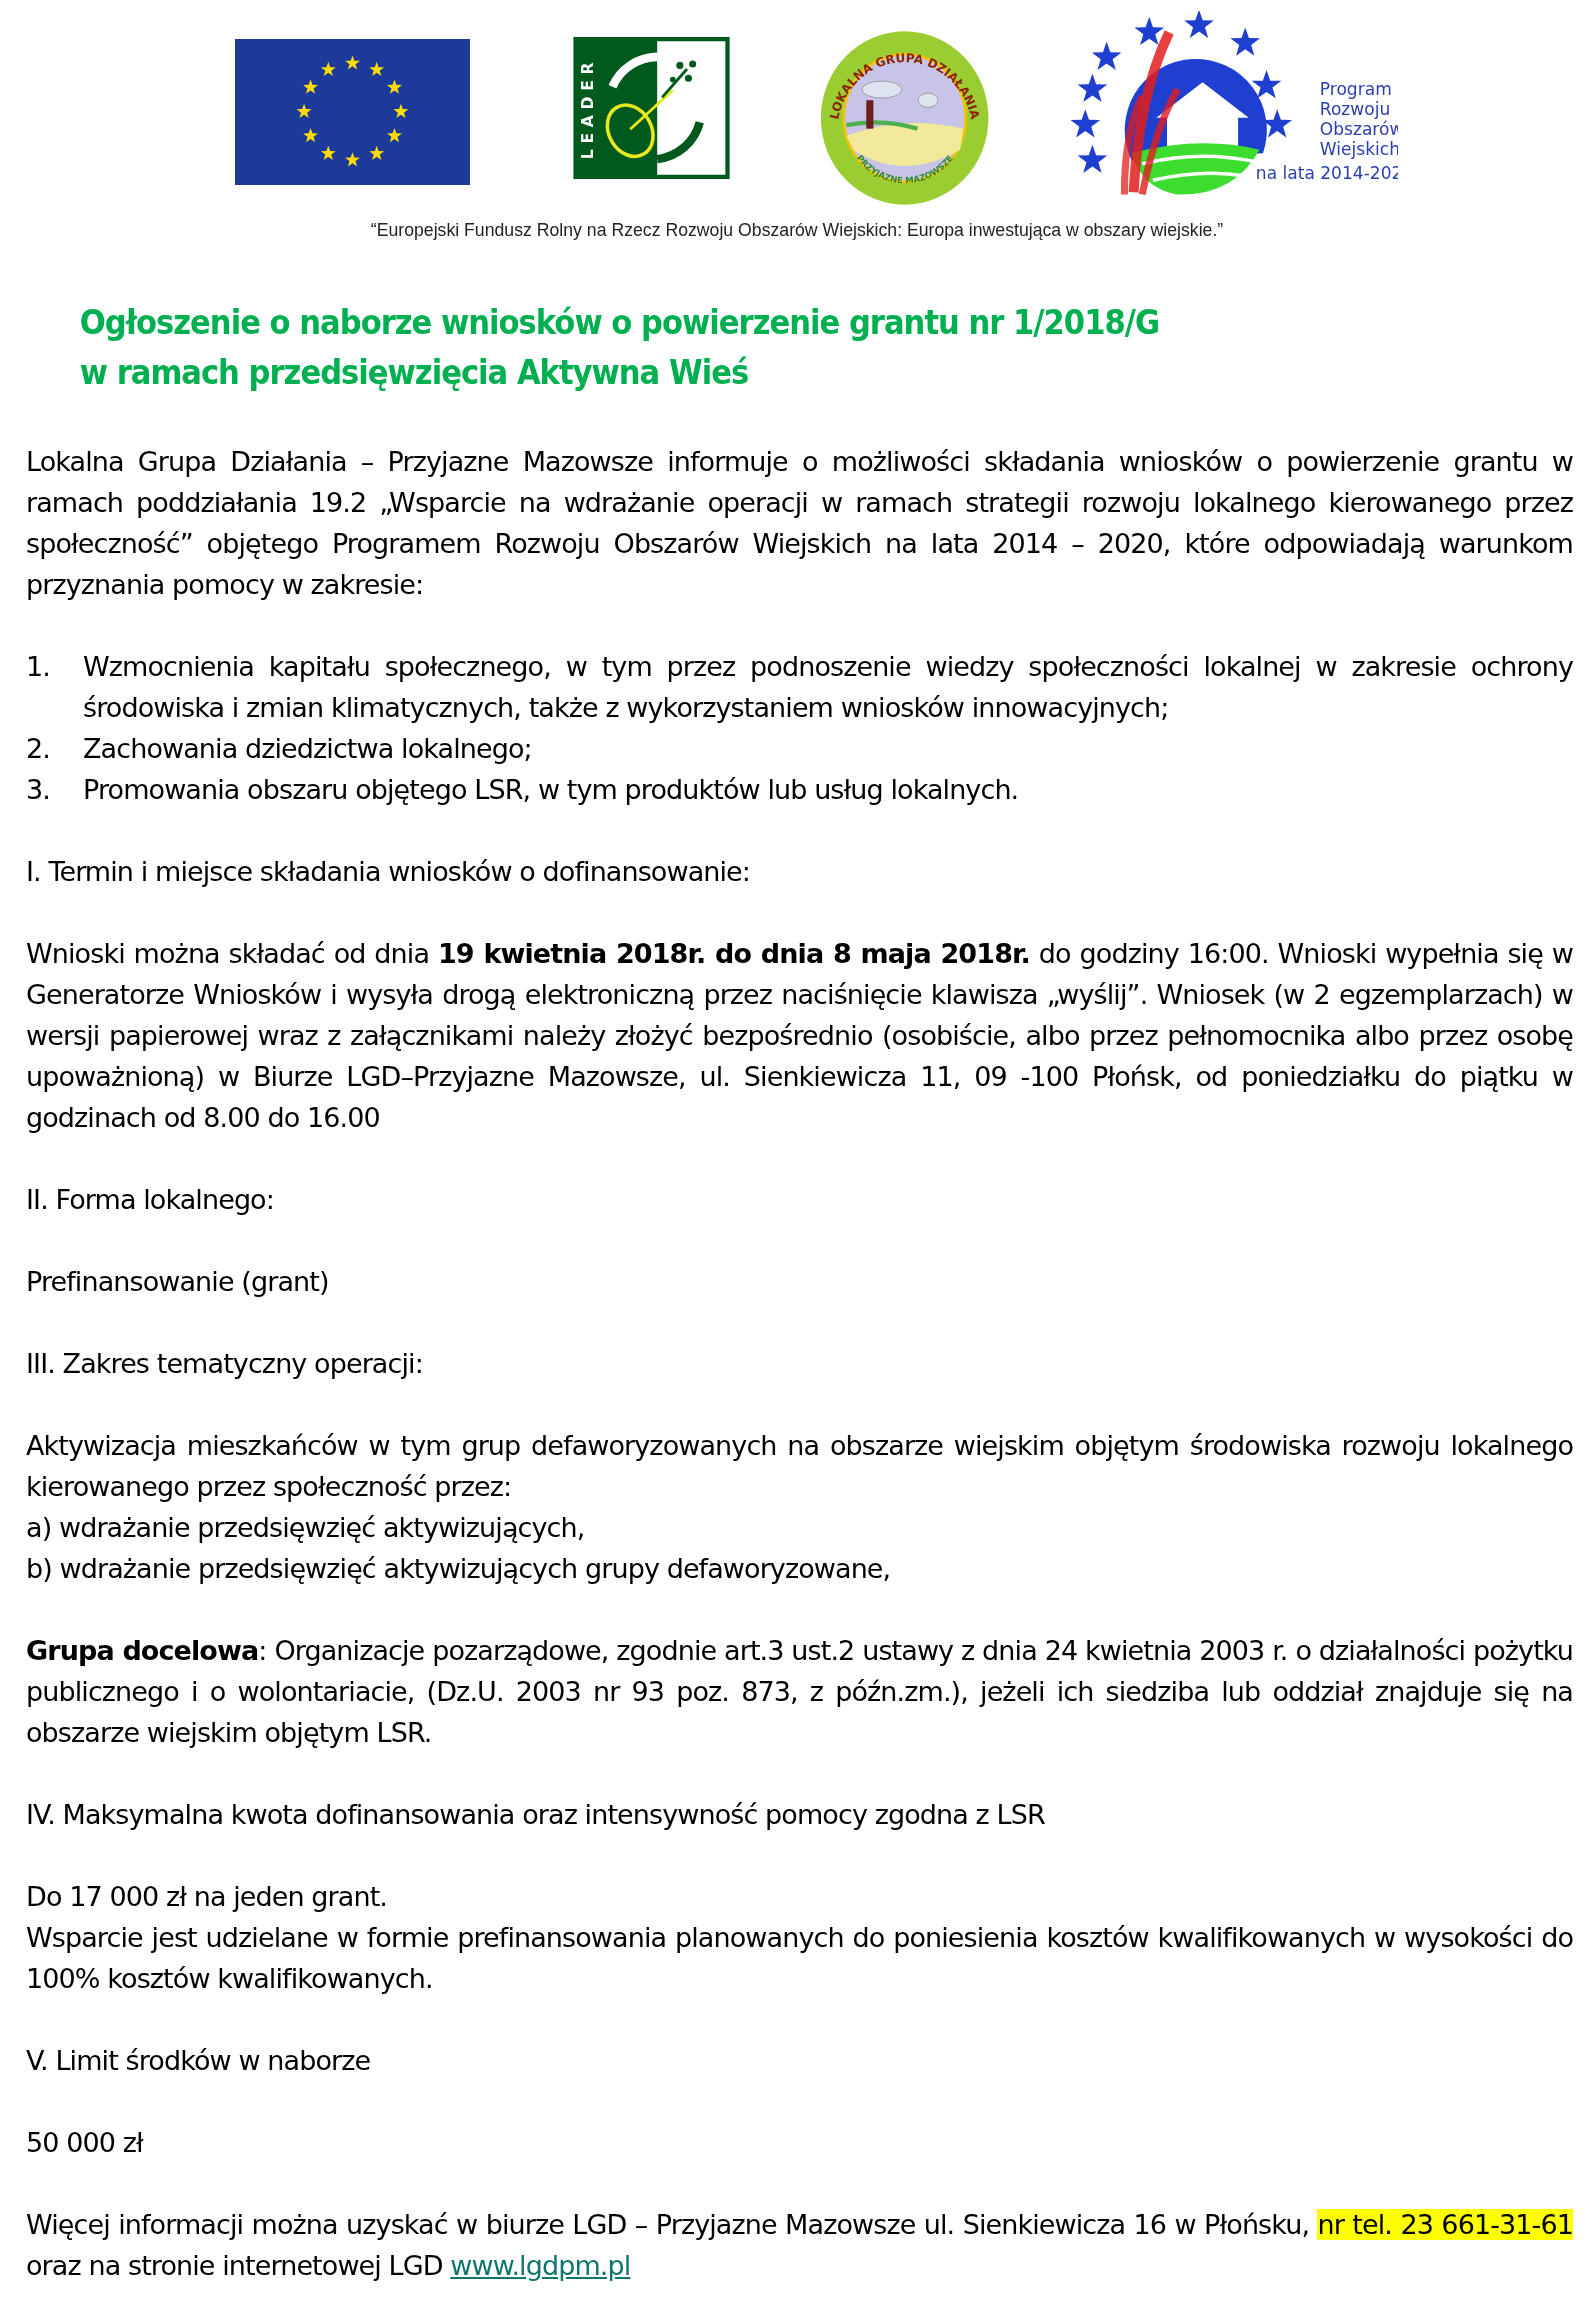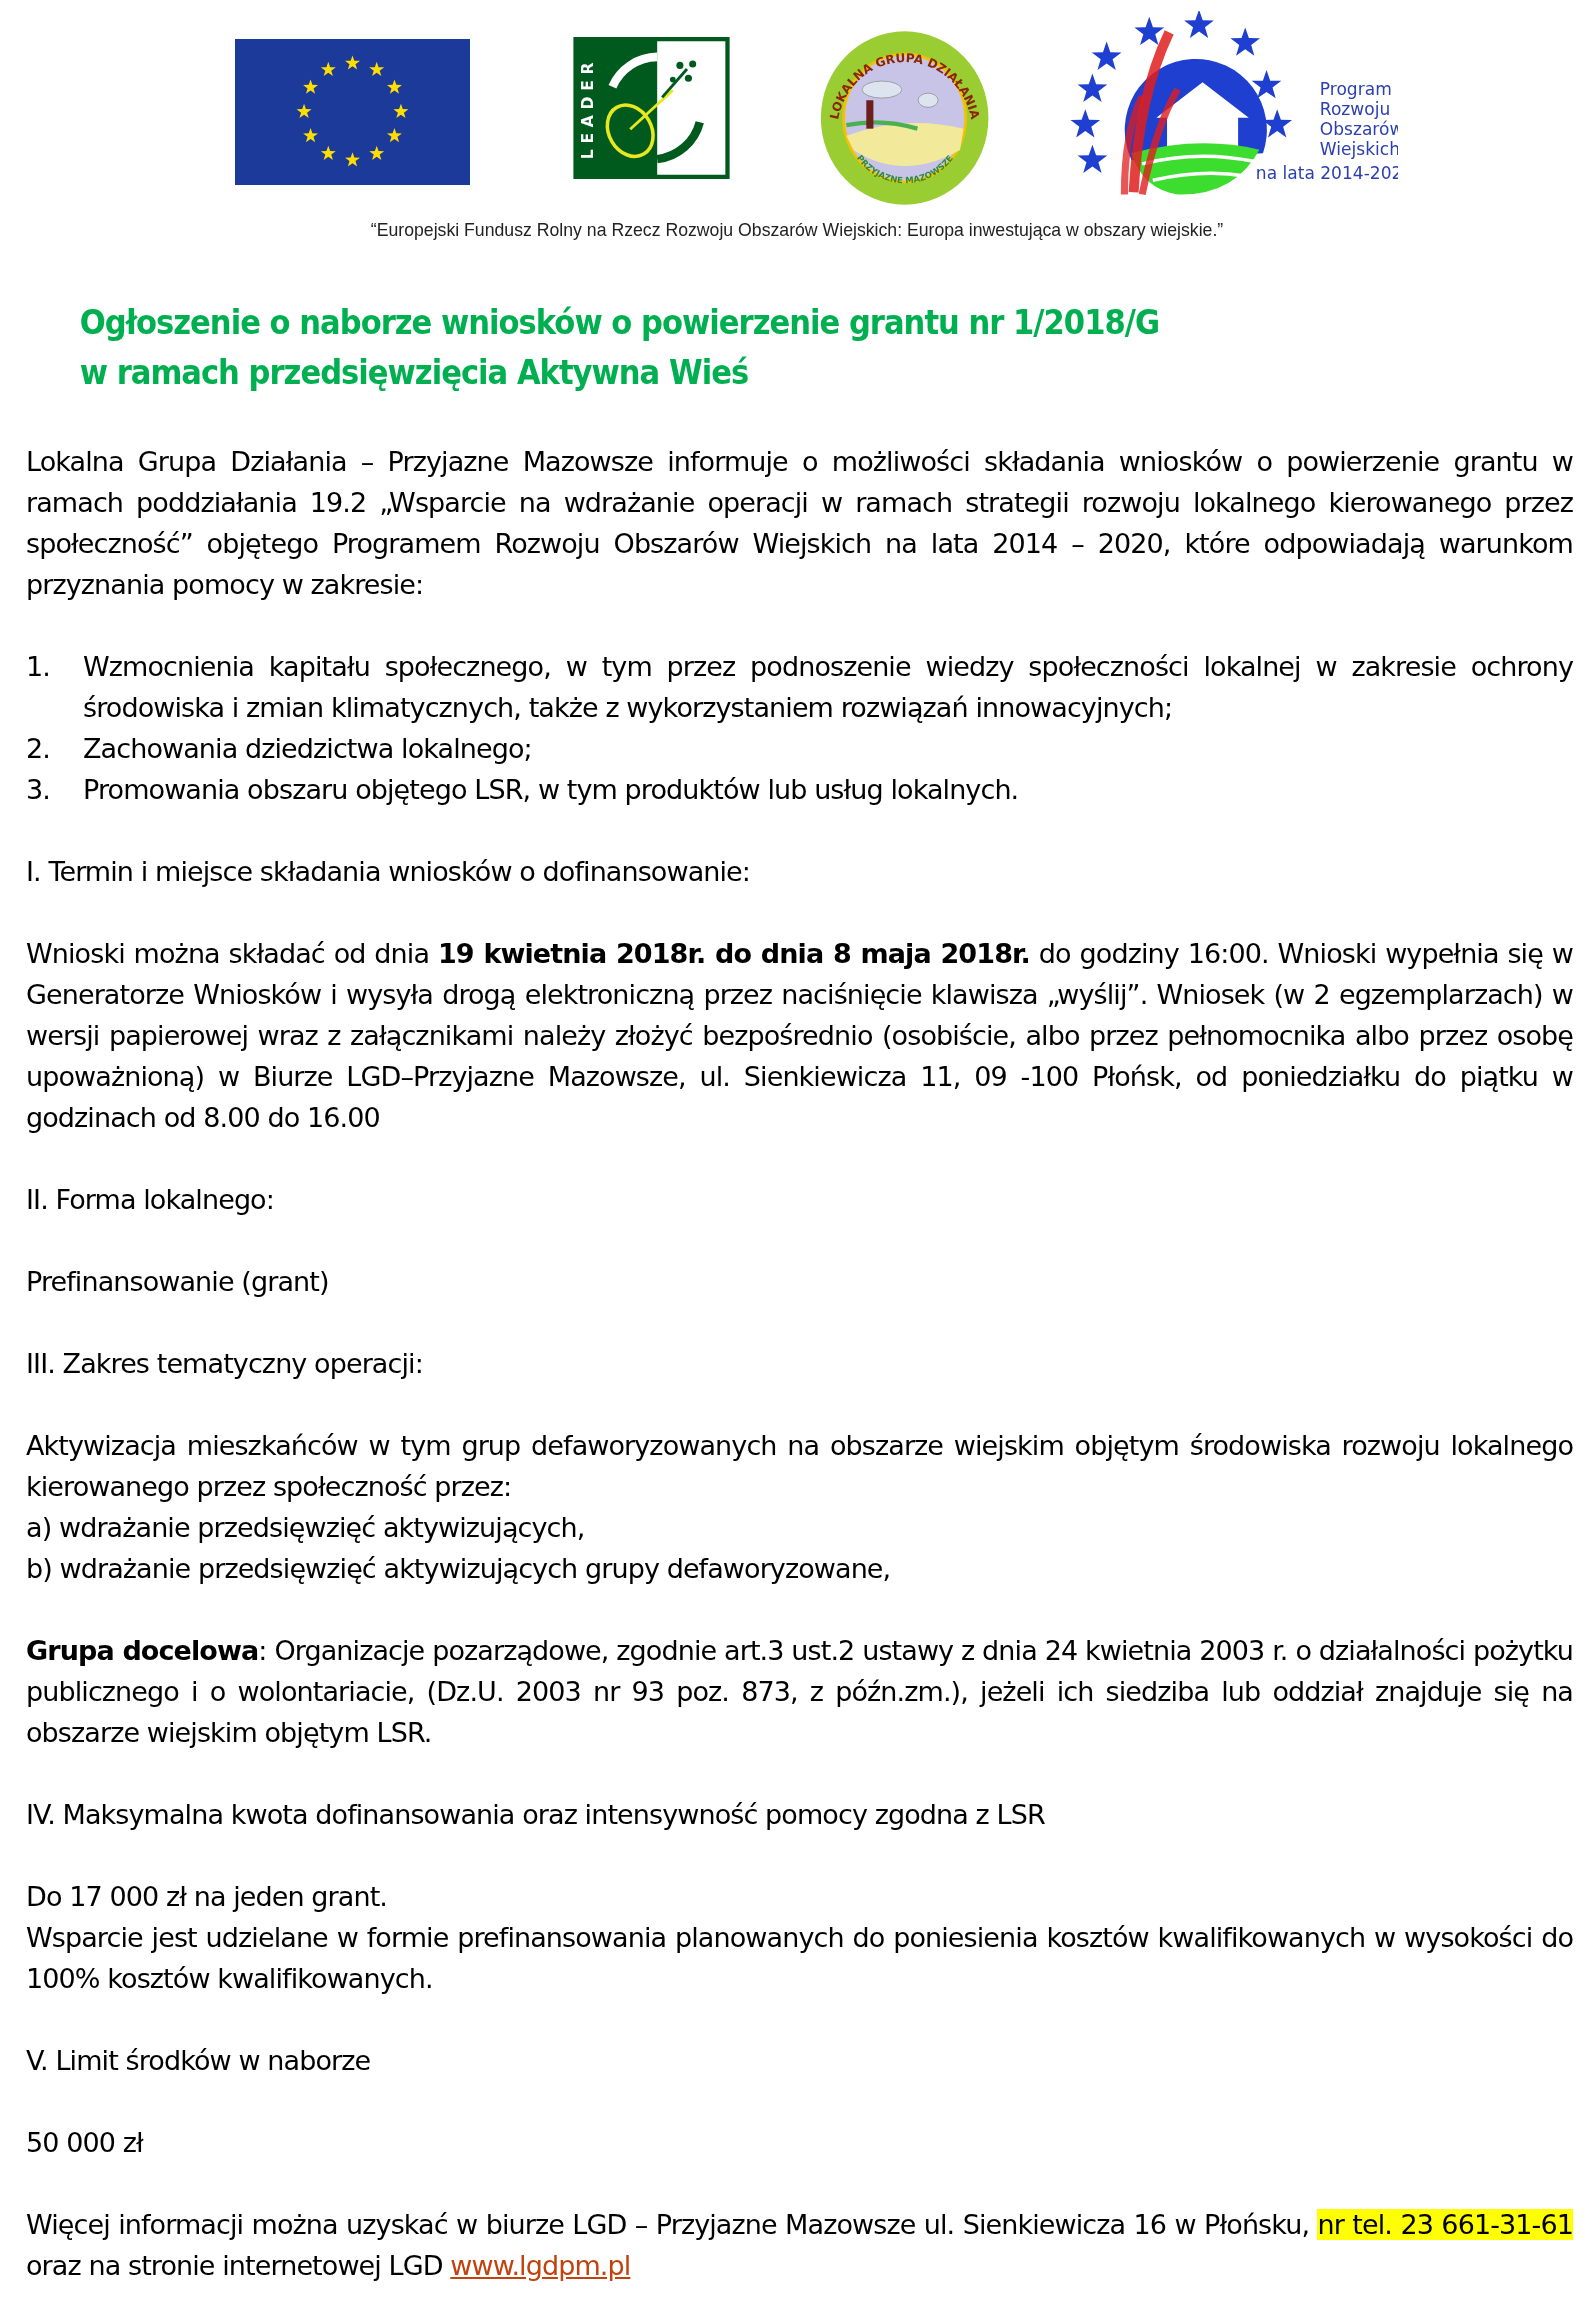--- a/index.html
+++ b/index.html
@@ -22,21 +22,21 @@
          font-family: "DejaVu Sans", sans-serif; font-size: 27px; line-height: 41px;
          letter-spacing: -0.9px; }
   .doc p { margin: 0; text-align: justify; text-align-last: left; }
   .gap { height: 41px; }
   .doc ol { margin: 0; padding: 0; list-style: none; }
   .doc ol li { position: relative; padding-left: 57px; text-align: justify; }
   .doc ol li .num { position: absolute; left: 0; top: 0; }
   .h { font-weight: normal; }
   b { font-weight: bold; }
   .hl { background: #FFFF00; }
-  a.link { color: #c2410c; text-decoration: underline; }
+  a.link { color: #0f766e; text-decoration: underline; }
 </style>
 </head>
 <body>
 
 <div class="logos">
 
   <svg id="eu-flag" class="logo" viewBox="0 0 330 205">
     <rect x="0" y="0" width="330" height="205" fill="#1B3A9A"></rect>
     <g id="eu-stars">
         <path d="M165.0 23.0L167.6 30.4L175.5 30.6L169.2 35.4L171.5 42.9L165.0 38.4L158.5 42.9L160.8 35.4L154.5 30.6L162.4 30.4Z" fill="#FFDD00"></path>
@@ -125,21 +125,21 @@
 <div class="title">
   <div>Ogłoszenie o naborze wniosków o powierzenie grantu nr 1/2018/G</div>
   <div>w ramach przedsięwzięcia Aktywna Wieś</div>
 </div>
 
 <div class="doc">
   <p>Lokalna Grupa Działania – Przyjazne Mazowsze informuje o możliwości składania wniosków o powierzenie grantu w ramach poddziałania 19.2 „Wsparcie na wdrażanie operacji w ramach strategii rozwoju lokalnego kierowanego przez społeczność” objętego Programem Rozwoju Obszarów Wiejskich na lata 2014 – 2020, które odpowiadają warunkom przyznania pomocy w zakresie:</p>
   <div class="gap"></div>
 
   <ol>
-    <li><span class="num">1.</span><span>Wzmocnienia kapitału społecznego, w tym przez podnoszenie wiedzy społeczności lokalnej w zakresie ochrony środowiska i zmian klimatycznych, także z wykorzystaniem rozwiązań innowacyjnych;</span></li>
+    <li><span class="num">1.</span><span>Wzmocnienia kapitału społecznego, w tym przez podnoszenie wiedzy społeczności lokalnej w zakresie ochrony środowiska i zmian klimatycznych, także z wykorzystaniem wniosków innowacyjnych;</span></li>
     <li><span class="num">2.</span><span>Zachowania dziedzictwa lokalnego;</span></li>
     <li><span class="num">3.</span><span>Promowania obszaru objętego LSR, w tym produktów lub usług lokalnych.</span></li>
   </ol>
   <div class="gap"></div>
 
   <p class="h">I. Termin i miejsce składania wniosków o dofinansowanie:</p>
   <div class="gap"></div>
   <p><span>Wnioski można składać od dnia </span><b>19 kwietnia 2018r. do dnia 8 maja 2018r.</b><span> do godziny 16:00. Wnioski wypełnia się w Generatorze Wniosków i wysyła drogą elektroniczną przez naciśnięcie klawisza „wyślij”. Wniosek (w 2 egzemplarzach) w wersji papierowej wraz z załącznikami należy złożyć bezpośrednio (osobiście, albo przez pełnomocnika albo przez osobę upoważnioną) w Biurze LGD–Przyjazne Mazowsze, ul. Sienkiewicza 11, 09 -100 Płońsk, od poniedziałku do piątku w godzinach od 8.00 do 16.00</span></p>
   <div class="gap"></div>
 

